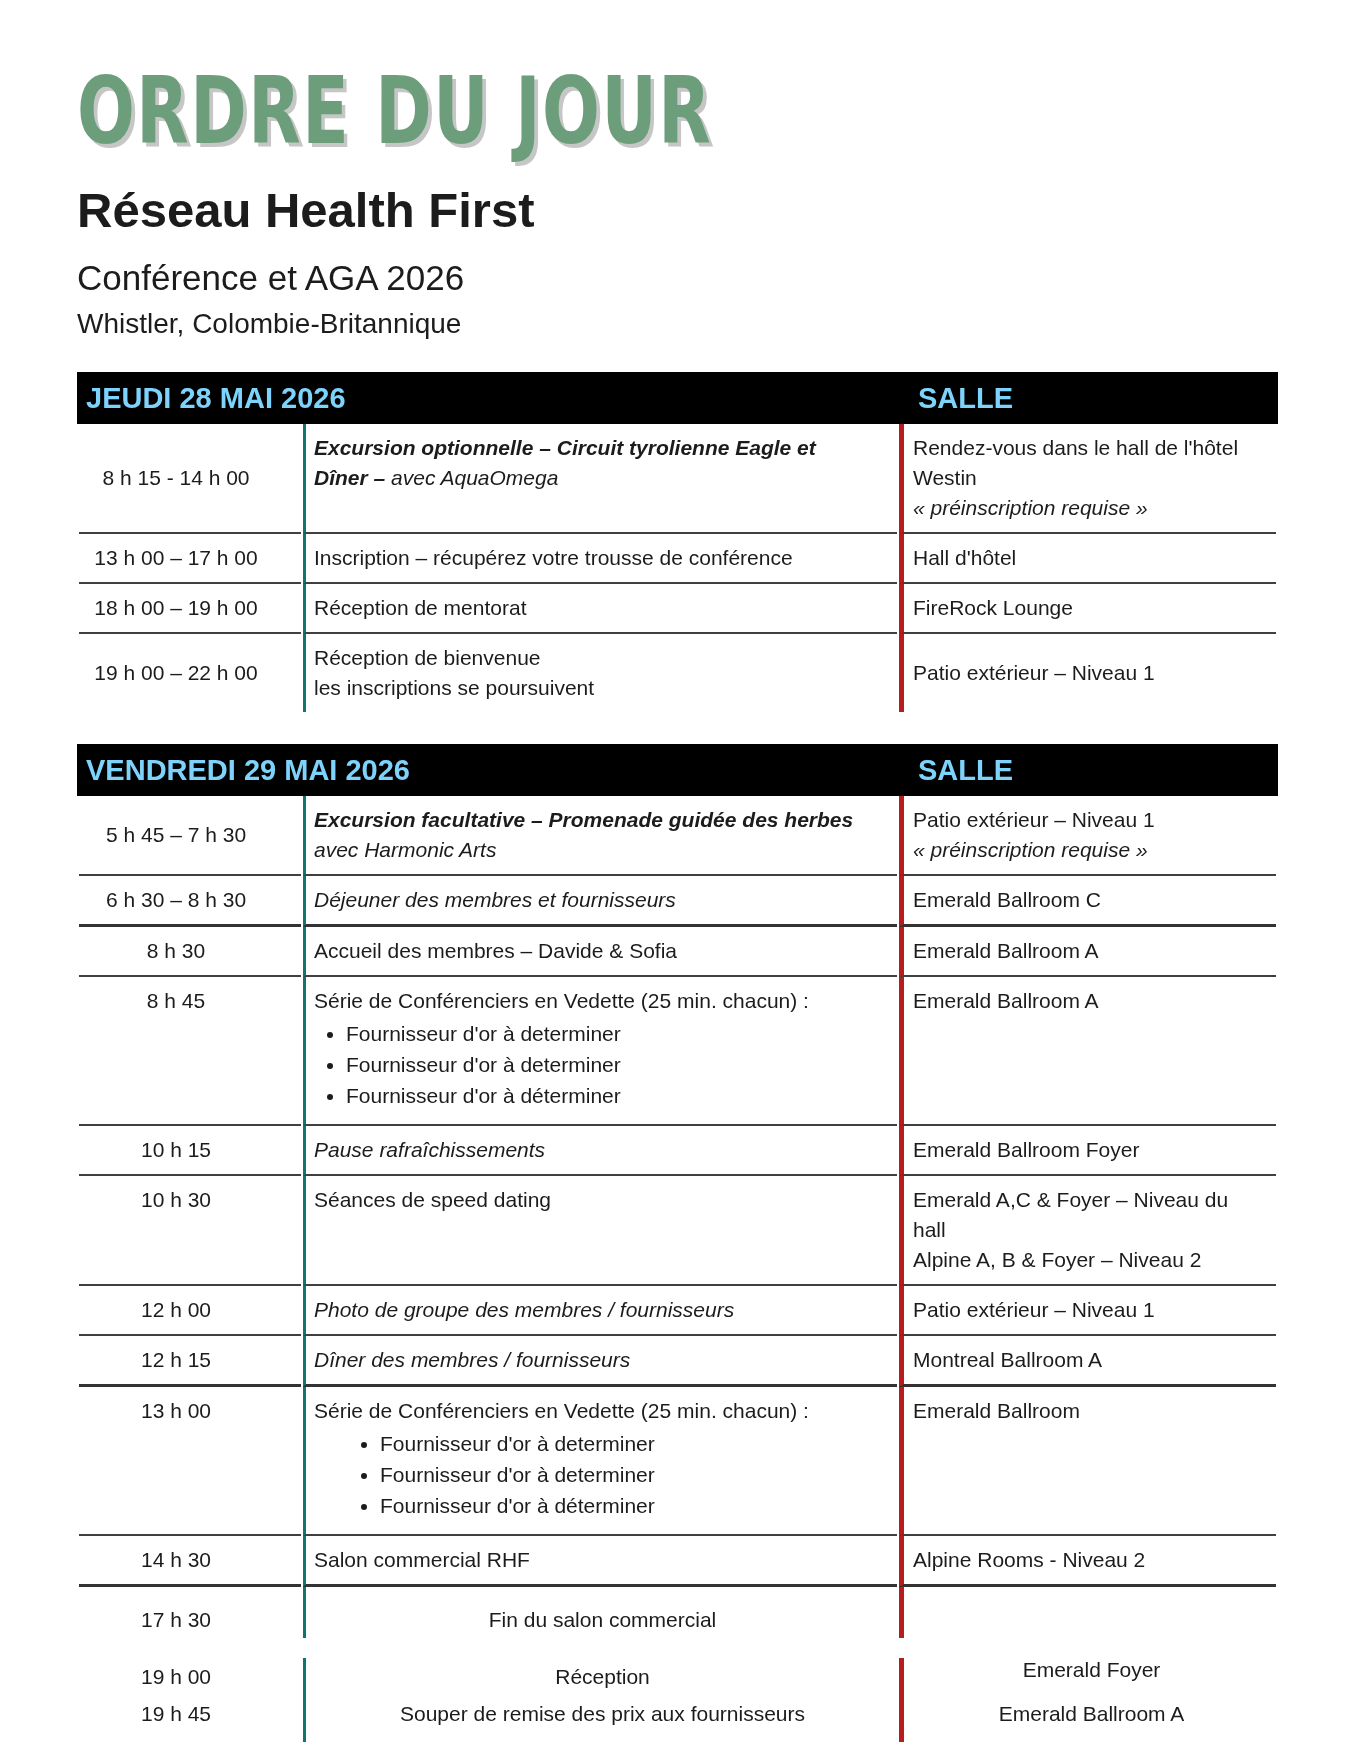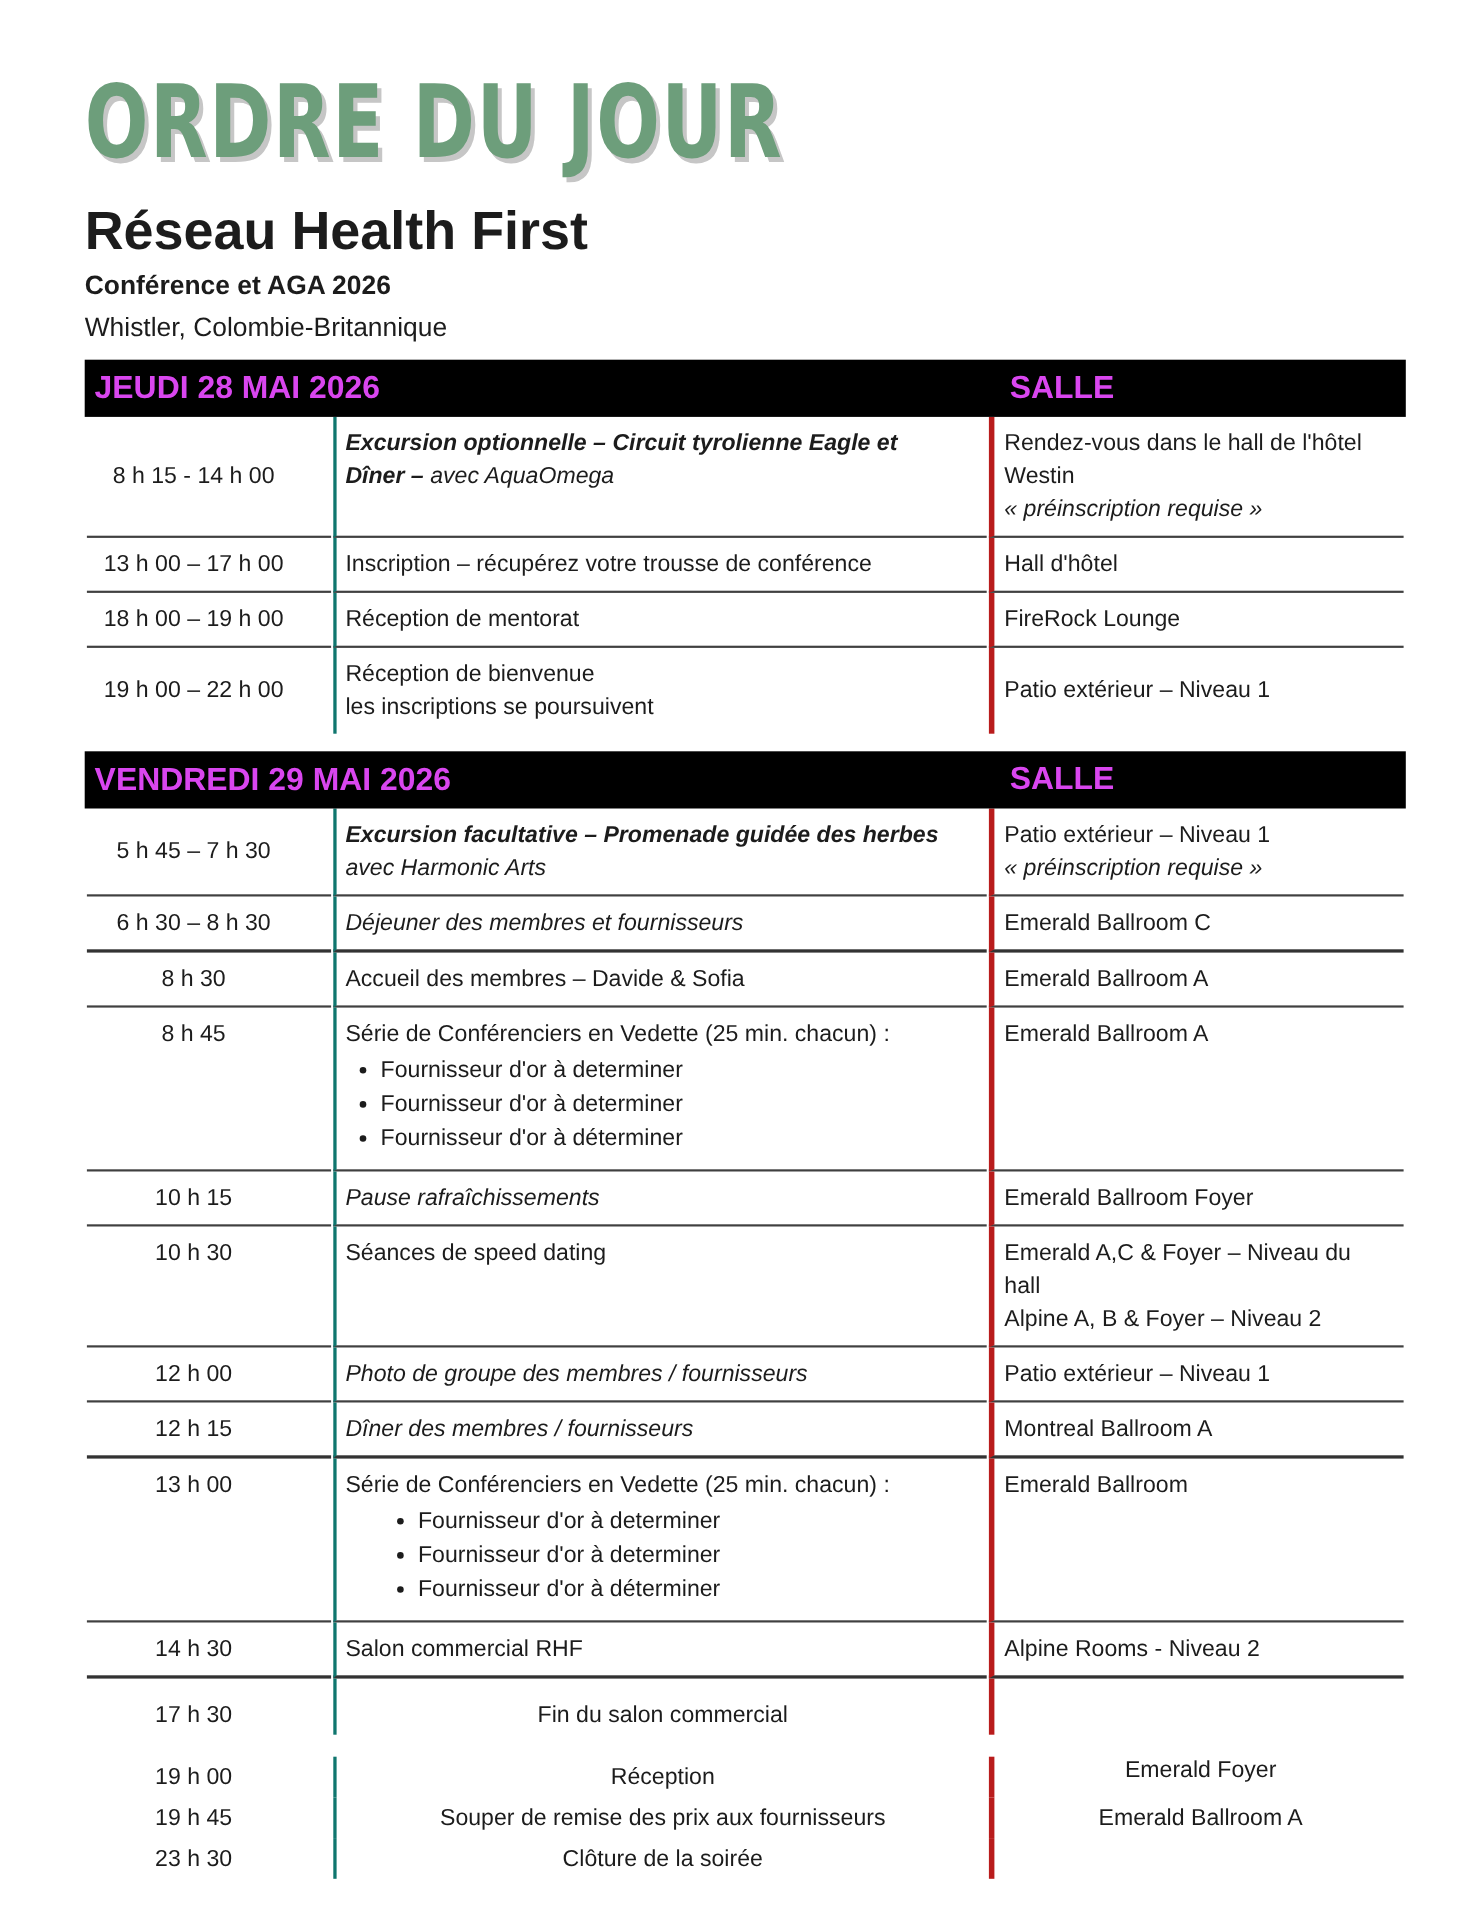--- a/index.html
+++ b/index.html
@@ -14,27 +14,27 @@
   
   .doc-title {
     margin:0; white-space:nowrap;
     font-family:"DejaVu Sans",sans-serif;
     font-weight:700; font-size:92px; line-height:1.04; letter-spacing:2px;
     color:#6d9e7b;
     text-shadow:5px 4px 0 #c6c6c6;
     transform:scaleX(0.74); transform-origin:left center;
   }
   .org      { font-size:49px; font-weight:700; margin-top:22px; line-height:1.15; }
-  .subtitle { font-size:24px; font-weight:700; margin-top:8px;  line-height:1.15; }
-  .location { font-size:24px; font-weight:400; margin-top:10px; line-height:1.15; }
+  .subtitle { font-size:35px; font-weight:400; margin-top:20px;  line-height:1.15; }
+  .location { font-size:28px; font-weight:400; margin-top:10px; line-height:1.15; }
 
   
   .day-bar {
-    position:relative; margin-top:16px; height:52px;
-    background:#000000; color:#d946ef;
+    position:relative; margin-top:32px; height:52px;
+    background:#000000; color:#7dd3fc;
     display:flex; align-items:center;
     font-size:29px; font-weight:700; padding-left:9px;
   }
   .day-bar .salle-label { position:absolute; left:841px; top:50%; transform:translateY(-50%); }
 
   
   table.agenda { width:100%; border-collapse:separate; border-spacing:2px 0; table-layout:fixed; }
   col.c-time  { width:222px; }
   col.c-desc  { width:594px; }
   td {

